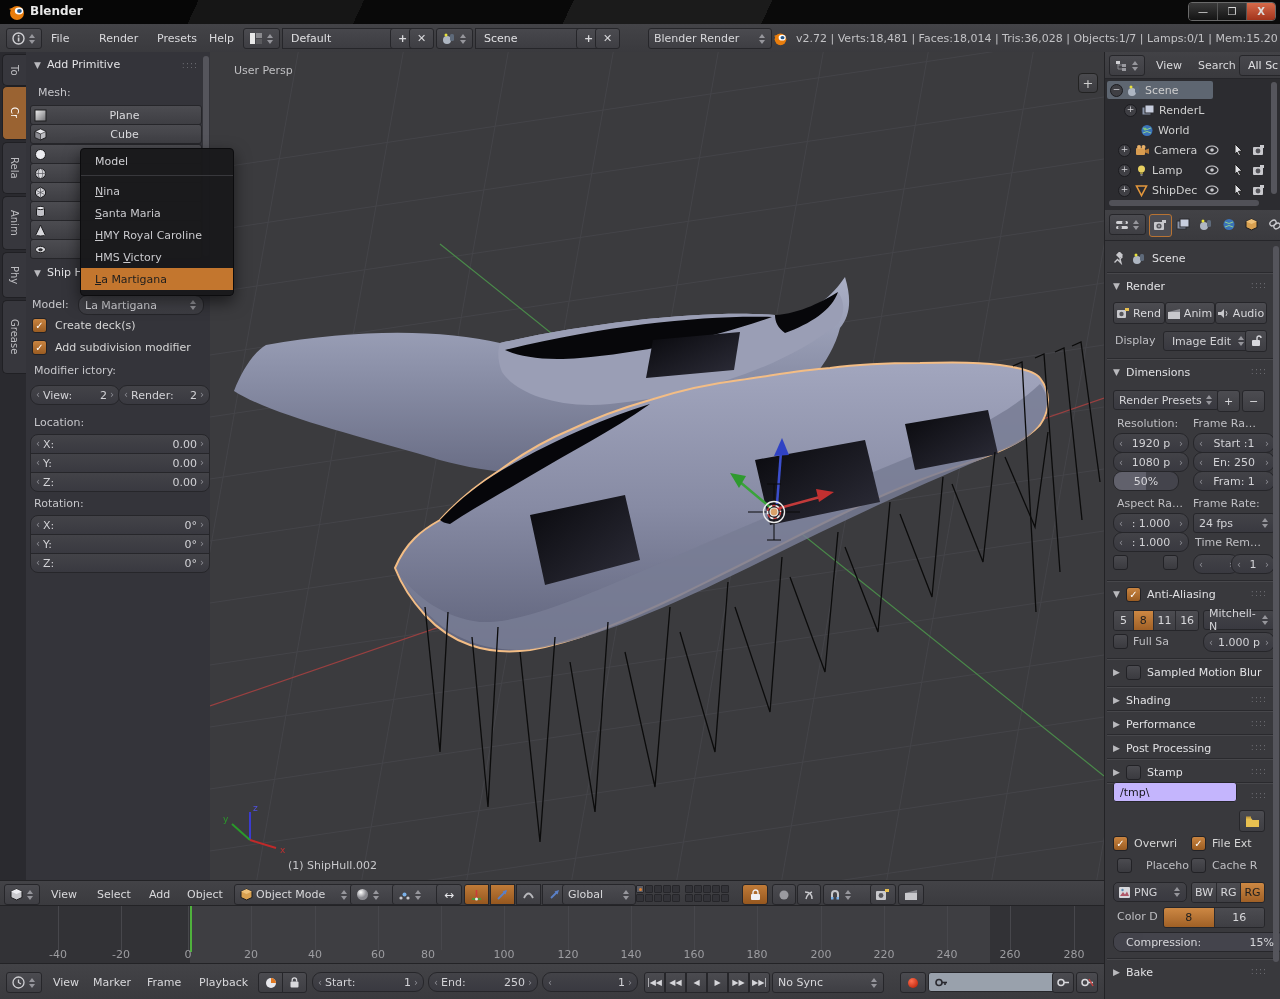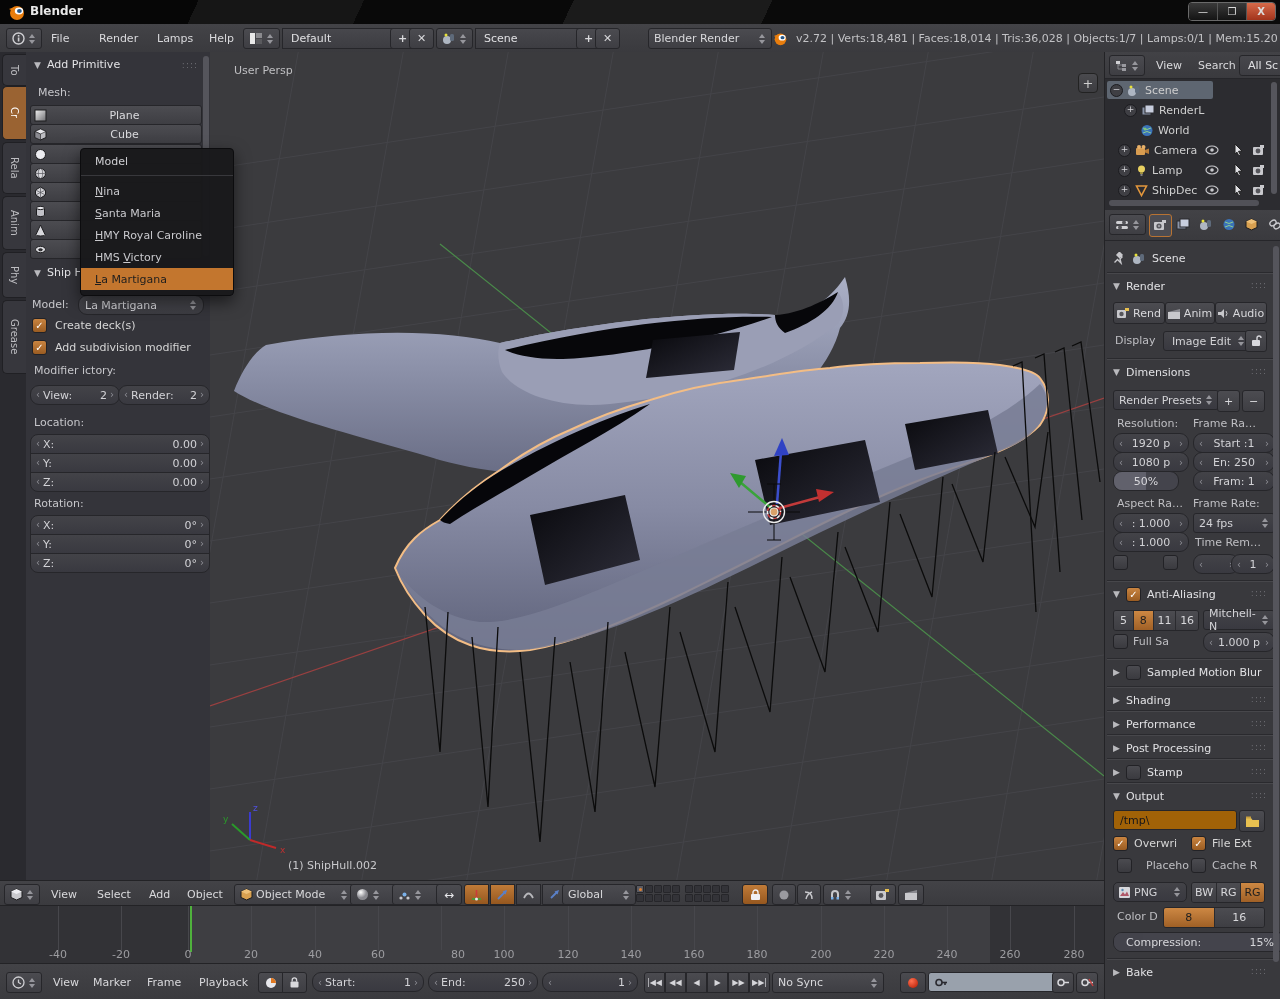--- a/index.html
+++ b/index.html
@@ -162,21 +162,21 @@
         <rect x="5.8" y="5.5" width="1.6" height="4" fill="#cfcfd3"></rect>
           <rect x="5.8" y="3" width="1.6" height="1.6" fill="#cfcfd3"></rect>
       </svg>
       <span class="ud">
           <i class="u"></i>
           <i class="d"></i>
         </span>
     </div>
     <div class="abs menuitem" style="left:44px;top:4px">File</div>
     <div class="abs menuitem" style="left:92px;top:4px">Render</div>
-    <div class="abs menuitem" style="left:150px;top:4px">Lamps</div>
+    <div class="abs menuitem" style="left:150px;top:4px">Presets</div>
     <div class="abs menuitem" style="left:202px;top:4px">Help</div>
 
     <div class="abs hbtn" style="left:243px;top:4px">
       <svg width="14" height="13" viewBox="0 0 14 13">
         <rect x="1" y="1" width="5" height="11" fill="#e8e8e8"></rect>
           <rect x="7" y="1" width="6" height="5" fill="#8a8a8e"></rect>
           <rect x="7" y="7" width="6" height="5" fill="#5a5a5e"></rect>
       </svg>
       <span class="ud">
           <i class="u"></i>
@@ -904,21 +904,21 @@
       <span>Stamp</span>
     </div>
     <span class="abs pdots" style="right:14px;top:556px">::::</span>
     <div class="psep" style="top:572px"></div>
 
     <div class="phrow" style="top:576px;height:20px">
       <span class="tri">▼</span>
       <span>Output</span>
     </div>
     <span class="abs pdots" style="right:14px;top:580px">::::</span>
-    <div class="pfield" style="left:8px;top:600px;width:110px;background:#a16207;color:#16161a">
+    <div class="pfield" style="left:8px;top:572px;width:110px;background:#c4b5fd;color:#16161a">
       <span>/tmp\</span>
     </div>
     <div class="pbtn" style="left:134px;top:600px;width:24px">
       <svg width="13" height="11">
           <path d="M0,2 L5,2 L6.5,4 L13,4 L13,11 L0,11 Z" fill="#e8c050"></path>
           <rect x="0" y="0.5" width="5" height="2" fill="#c8a040"></rect>
         </svg>
     </div>
     <div class="abs flex" style="left:8px;top:626px;gap:6px">
       <span class="cb on">✓</span>
@@ -1149,21 +1149,21 @@
       <div class="tlv" style="left:947px"></div>
     <div class="tlv" style="left:1010px"></div>
       <div class="tlv" style="left:1074px"></div>
     <div class="playhead" style="left:190px"></div>
     <span class="tlt" style="left:58px">-40</span>
     <span class="tlt" style="left:121px">-20</span>
     <span class="tlt" style="left:188px">0</span>
     <span class="tlt" style="left:251px">20</span>
     <span class="tlt" style="left:315px">40</span>
     <span class="tlt" style="left:378px">60</span>
-    <span class="tlt" style="left:458px">80</span>
+    <span class="tlt" style="left:428px">80</span>
     <span class="tlt" style="left:504px">100</span>
     <span class="tlt" style="left:568px">120</span>
     <span class="tlt" style="left:631px">140</span>
     <span class="tlt" style="left:694px">160</span>
     <span class="tlt" style="left:757px">180</span>
     <span class="tlt" style="left:821px">200</span>
     <span class="tlt" style="left:884px">220</span>
     <span class="tlt" style="left:947px">240</span>
     <span class="tlt" style="left:1010px">260</span>
     <span class="tlt" style="left:1074px">280</span>

